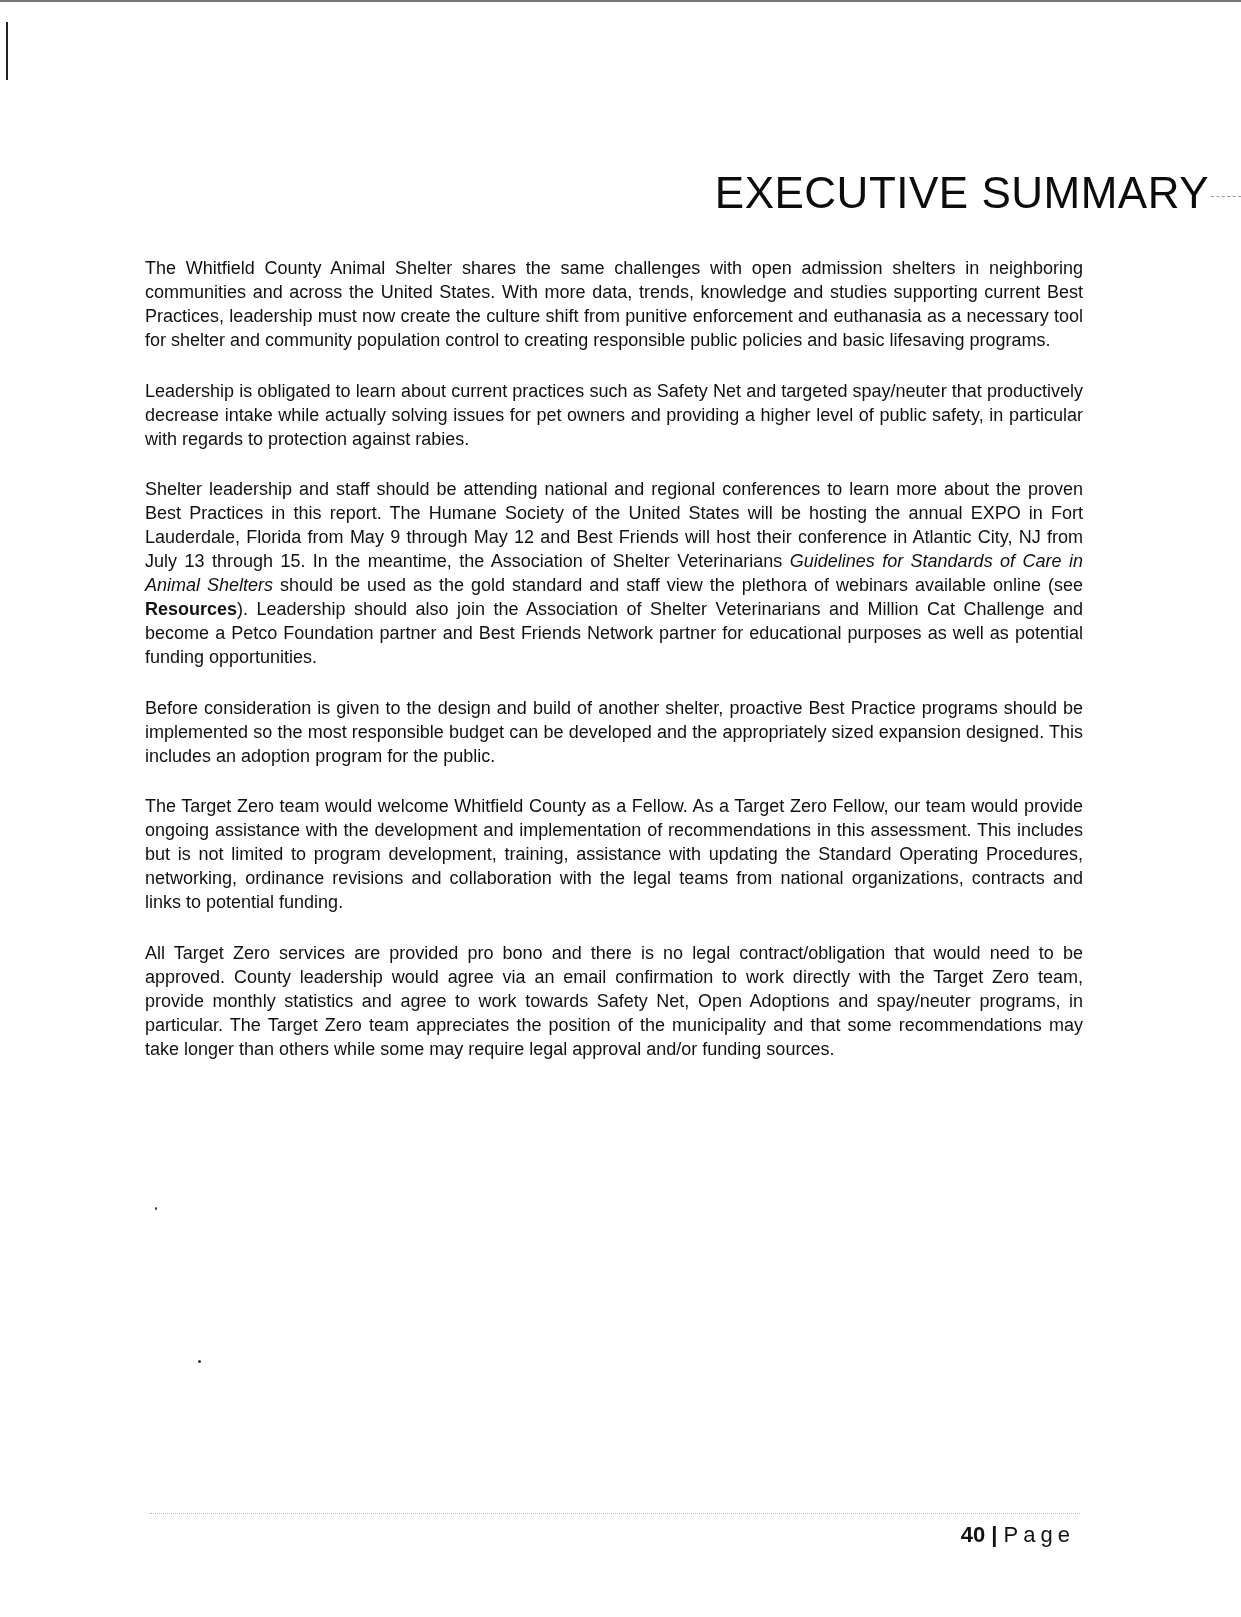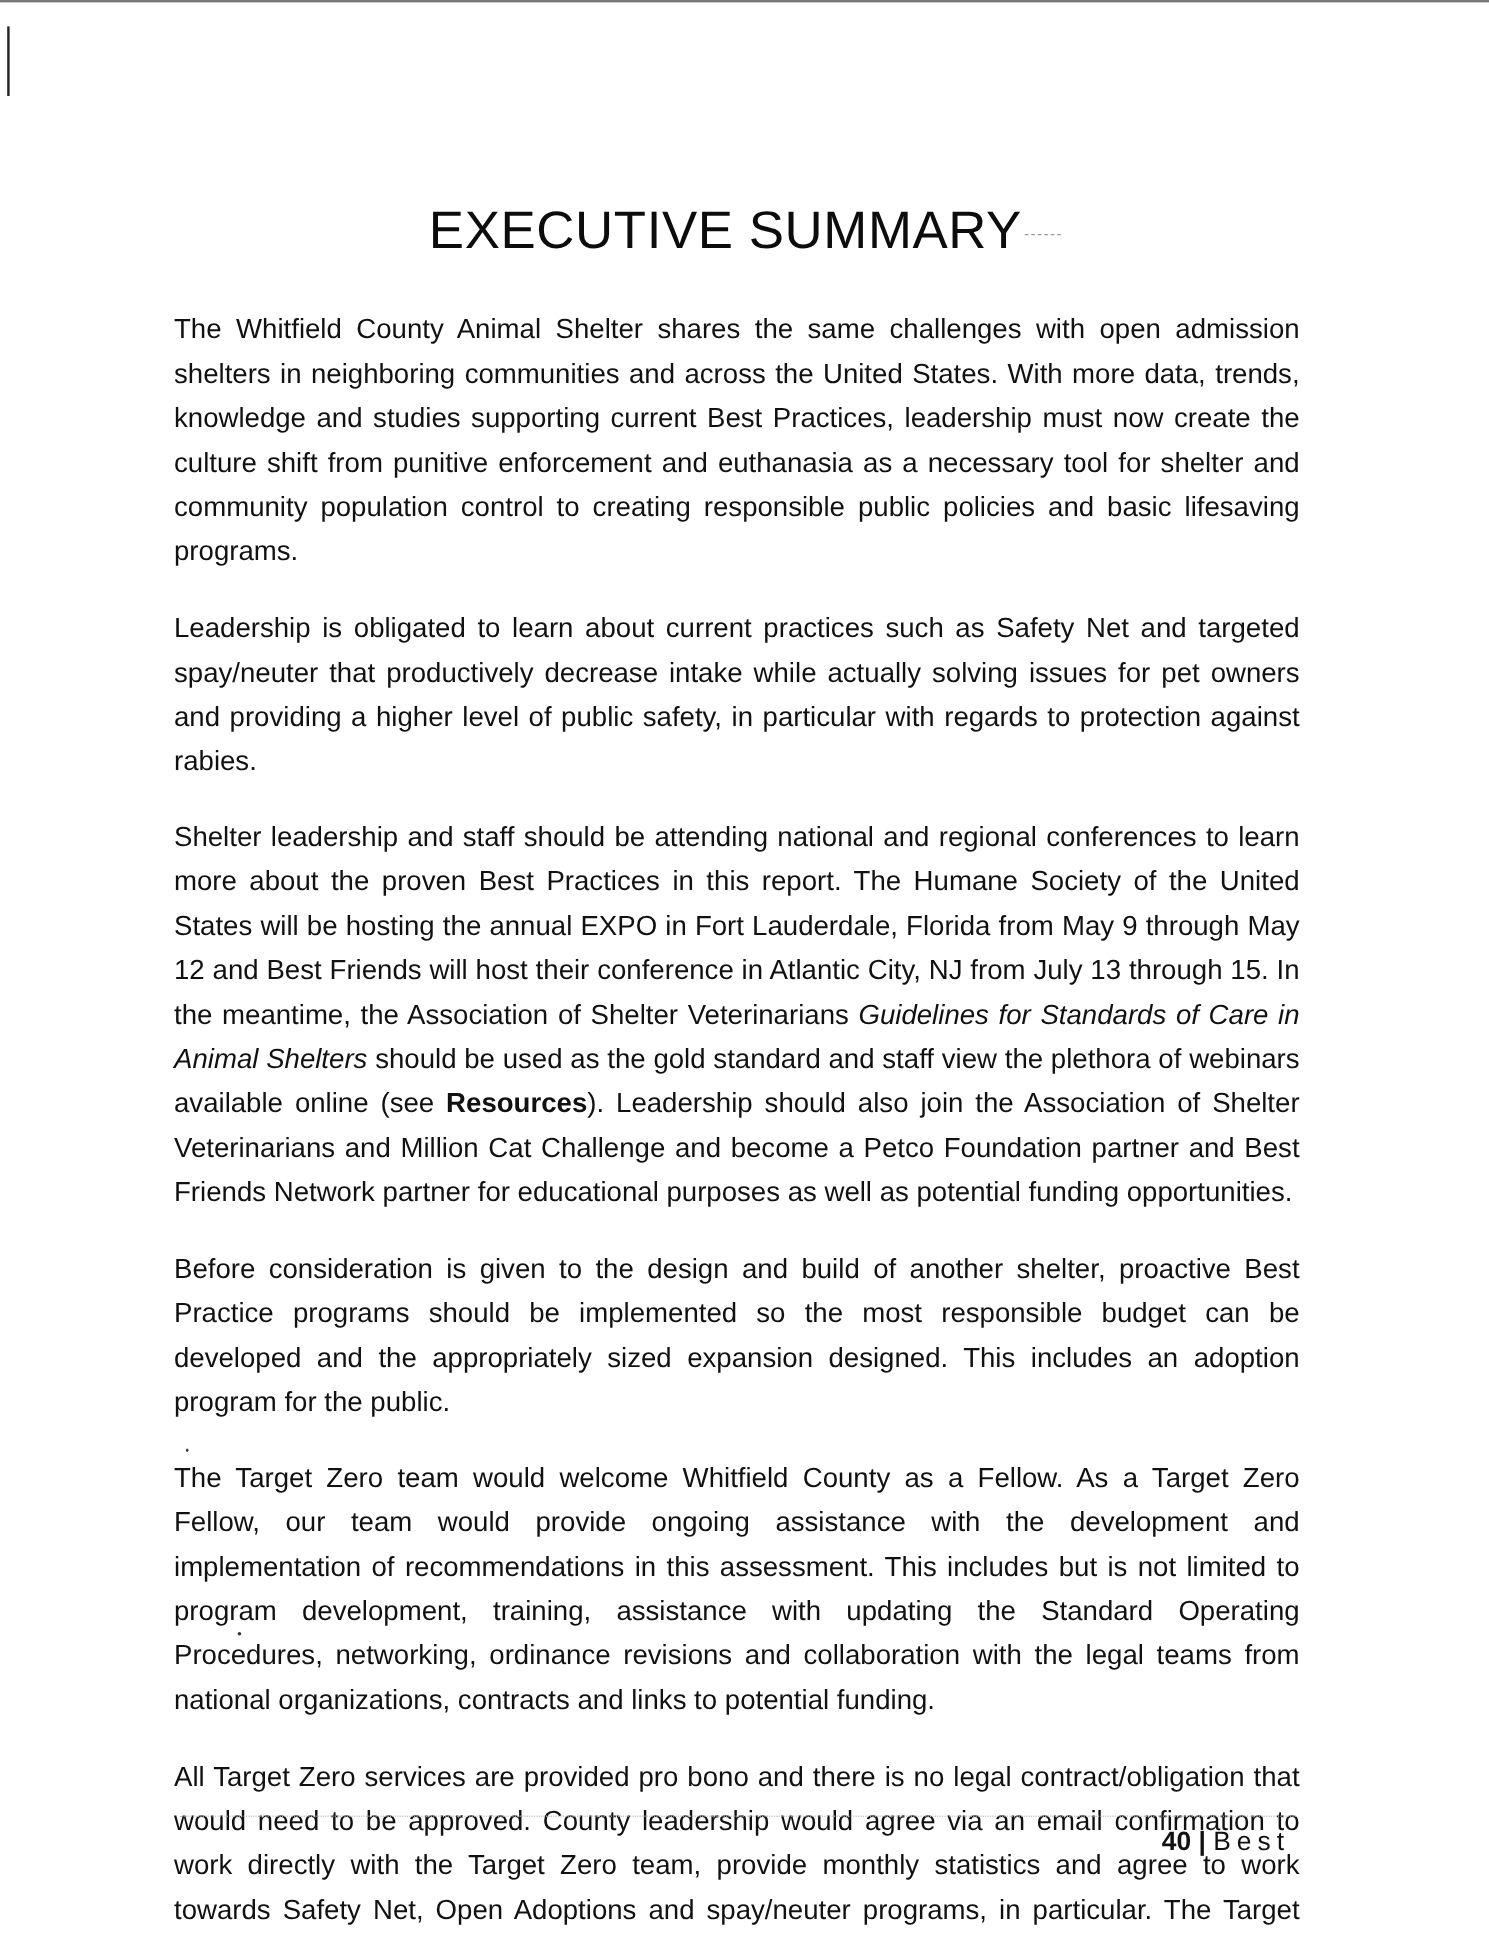--- a/index.html
+++ b/index.html
@@ -1,22 +1,22 @@
 <!DOCTYPE html>
 <html><head>
 <meta charset="utf-8">
 <style>
   html, body { margin: 0; padding: 0; background: #ffffff; }
   body { width: 1241px; height: 1617px; position: relative; overflow: hidden; font-family: "Liberation Sans", sans-serif; color: #111; }
   .top-rule { position: absolute; left: 0; top: 0; width: 1241px; height: 2px; background: #777; }
   .left-mark { position: absolute; left: 6px; top: 22px; width: 2px; height: 58px; background: #222; }
-  .title { position: absolute; top: 168px; left: 0; width: 1241px; text-align: center; font-size: 44px; letter-spacing: 0.5px; font-weight: normal; margin: 0; color: #0c0c0c; }
+  .title { position: absolute; top: 168px; left: 0; width: 1241px; text-align: right; font-size: 44px; letter-spacing: 0.5px; font-weight: normal; margin: 0; color: #0c0c0c; }
   .title-trail { display: inline-block; width: 30px; border-top: 1px dashed #999; vertical-align: middle; margin-left: 2px; }
   .body-text { position: absolute; left: 145px; width: 938px; top: 256px; }
-  .para { font-size: 23px; line-height: 37px; text-align: justify; margin: 0 0 26.6px 0; }
+  .para { font-size: 18px; line-height: 24px; text-align: justify; margin: 0 0 26.6px 0; }
   .para .it { font-style: italic; }
   .para .b { font-weight: bold; }
   .footer-rule { position: absolute; left: 150px; top: 1513px; width: 930px; border-top: 1px dotted #bbb; }
   .footer { position: absolute; right: 166px; top: 1522px; font-size: 22px; font-weight: bold; color: #111; }
   .footer .page-word { font-weight: normal; letter-spacing: 5px; }
   .speck { position: absolute; width: 3px; height: 3px; background: #333; border-radius: 50%; }
 </style>
 </head>
 <body>
 
@@ -31,13 +31,13 @@
   <p class="para"><span>Shelter leadership and staff should be attending national and regional conferences to learn more about the proven Best Practices in this report. The Humane Society of the United States will be hosting the annual EXPO in Fort Lauderdale, Florida from May 9 through May 12 and Best Friends will host their conference in Atlantic City, NJ from July 13 through 15. In the meantime, the Association of Shelter Veterinarians </span><span class="it">Guidelines for Standards of Care in Animal Shelters</span><span> should be used as the gold standard and staff view the plethora of webinars available online (see </span><span class="b">Resources</span><span>). Leadership should also join the Association of Shelter Veterinarians and Million Cat Challenge and become a Petco Foundation partner and Best Friends Network partner for educational purposes as well as potential funding opportunities.</span></p>
   <p class="para">Before consideration is given to the design and build of another shelter, proactive Best Practice programs should be implemented so the most responsible budget can be developed and the appropriately sized expansion designed. This includes an adoption program for the public.</p>
   <p class="para">The Target Zero team would welcome Whitfield County as a Fellow. As a Target Zero Fellow, our team would provide ongoing assistance with the development and implementation of recommendations in this assessment. This includes but is not limited to program development, training, assistance with updating the Standard Operating Procedures, networking, ordinance revisions and collaboration with the legal teams from national organizations, contracts and links to potential funding.</p>
   <p class="para">All Target Zero services are provided pro bono and there is no legal contract/obligation that would need to be approved. County leadership would agree via an email confirmation to work directly with the Target Zero team, provide monthly statistics and agree to work towards Safety Net, Open Adoptions and spay/neuter programs, in particular. The Target Zero team appreciates the position of the municipality and that some recommendations may take longer than others while some may require legal approval and/or funding sources.</p>
 </div>
 
 <div class="speck" style="left:198px; top:1360px;"></div>
 <div class="speck" style="left:155px; top:1207px; width:2px; height:3px;"></div>
 
 <div class="footer-rule"></div>
-<div class="footer"><span>40</span><span> | </span><span class="page-word">Best</span></div>
+<div class="footer"><span>40</span><span> | </span><span class="page-word">Page</span></div>
 
 </body></html>

